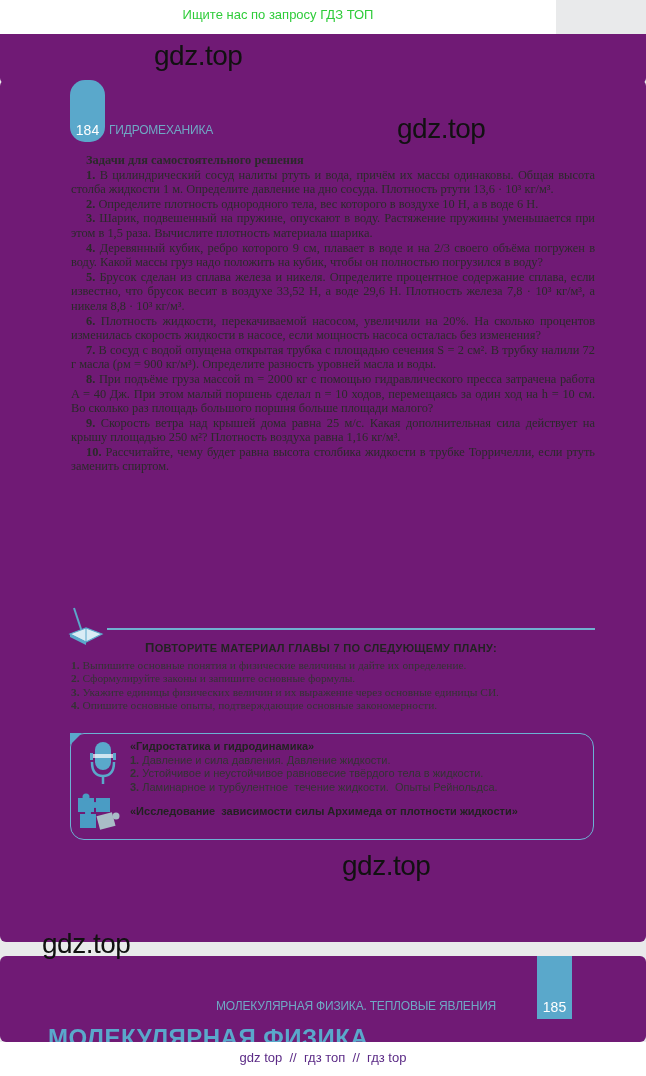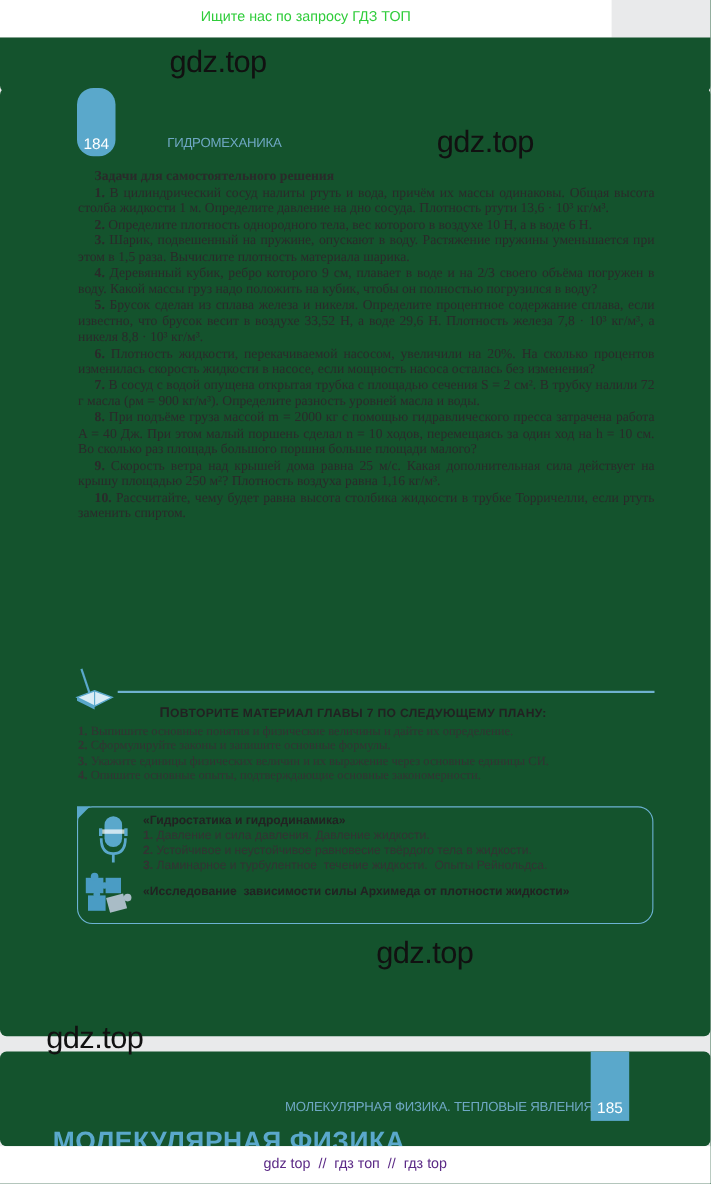--- a/index.html
+++ b/index.html
@@ -9,21 +9,21 @@
     font-family: "Liberation Serif", serif;
     position: relative;
   }
   .top-banner {
     position: absolute; left: 0; top: 0; width: 556px; height: 34px;
     background: #ffffff; text-align: center;
     font-family: "Liberation Sans", sans-serif; font-size: 13px; color: #2fcc3a;
     line-height: 30px;
   }
   .card {
-    position: absolute; background: #14532d; border-radius: 6px;
+    position: absolute; background: #701a75; border-radius: 6px;
   }
   .card1 { left: 0; top: 34px; width: 646px; height: 50px; border-radius: 0 0 6px 6px; }
   .card2 { left: 0; top: 80px; width: 646px; height: 862px; }
   .card3 { left: 0; top: 956px; width: 646px; height: 86px; overflow: hidden; }
   .bottom-banner {
     position: absolute; left: 0; top: 1042px; width: 646px; height: 34px; background: #ffffff;
     text-align: center; font-family: "Liberation Sans", sans-serif; font-size: 13px; color: #5b2a86;
     line-height: 32px;
   }
   .wm {
@@ -31,21 +31,20 @@
     letter-spacing: -0.5px;
   }
   .page-tab {
     position: absolute; width: 35px; background: #5aa8cb; color: #fff;
     font-family: "Liberation Sans", sans-serif; font-size: 14px;
     display: flex; align-items: flex-end; justify-content: center; padding-bottom: 4px; box-sizing: border-box;
   }
   .running-head {
     position: absolute; font-family: "Liberation Sans", sans-serif; font-size: 12px; color: #6fa8c4;
     letter-spacing: -0.2px;
-    margin-left: 43px;
   }
   .body-text {
     position: absolute; left: 71px; top: 153px; width: 524px;
     font-size: 12.4px; line-height: 14.6px; color: #2a2a2a; text-align: justify;
   }
   .body-text .heading { font-weight: bold; text-indent: 15px; margin: 0; }
   .body-text p { margin: 0; text-indent: 15px; }
   .body-text b { font-weight: bold; }
   .repeat-rule {
     position: absolute; left: 107px; top: 628px; width: 488px; height: 2px; background: #6fb1cf;

